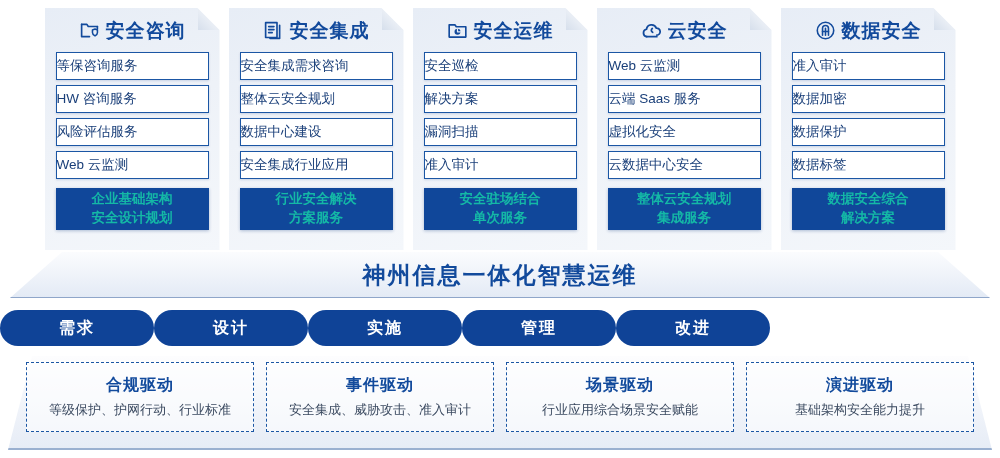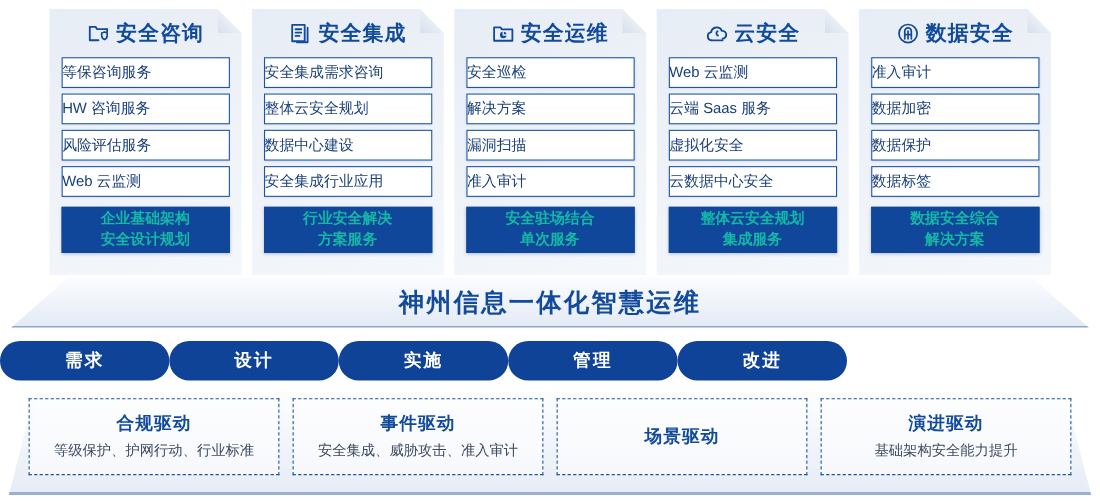--- a/index.html
+++ b/index.html
@@ -260,20 +260,21 @@
     <div class="driver">
       <span class="driver-title">合规驱动</span>
       <span class="driver-sub">等级保护、护网行动、行业标准</span>
     </div>
     <div class="driver">
       <span class="driver-title">事件驱动</span>
       <span class="driver-sub">安全集成、威胁攻击、准入审计</span>
     </div>
     <div class="driver">
       <span class="driver-title">场景驱动</span>
+      <span class="driver-sub">行业应用综合场景安全赋能</span>
     </div>
     <div class="driver">
       <span class="driver-title">演进驱动</span>
       <span class="driver-sub">基础架构安全能力提升</span>
     </div>
   </div>
 
 </div>
 
 </body></html>

